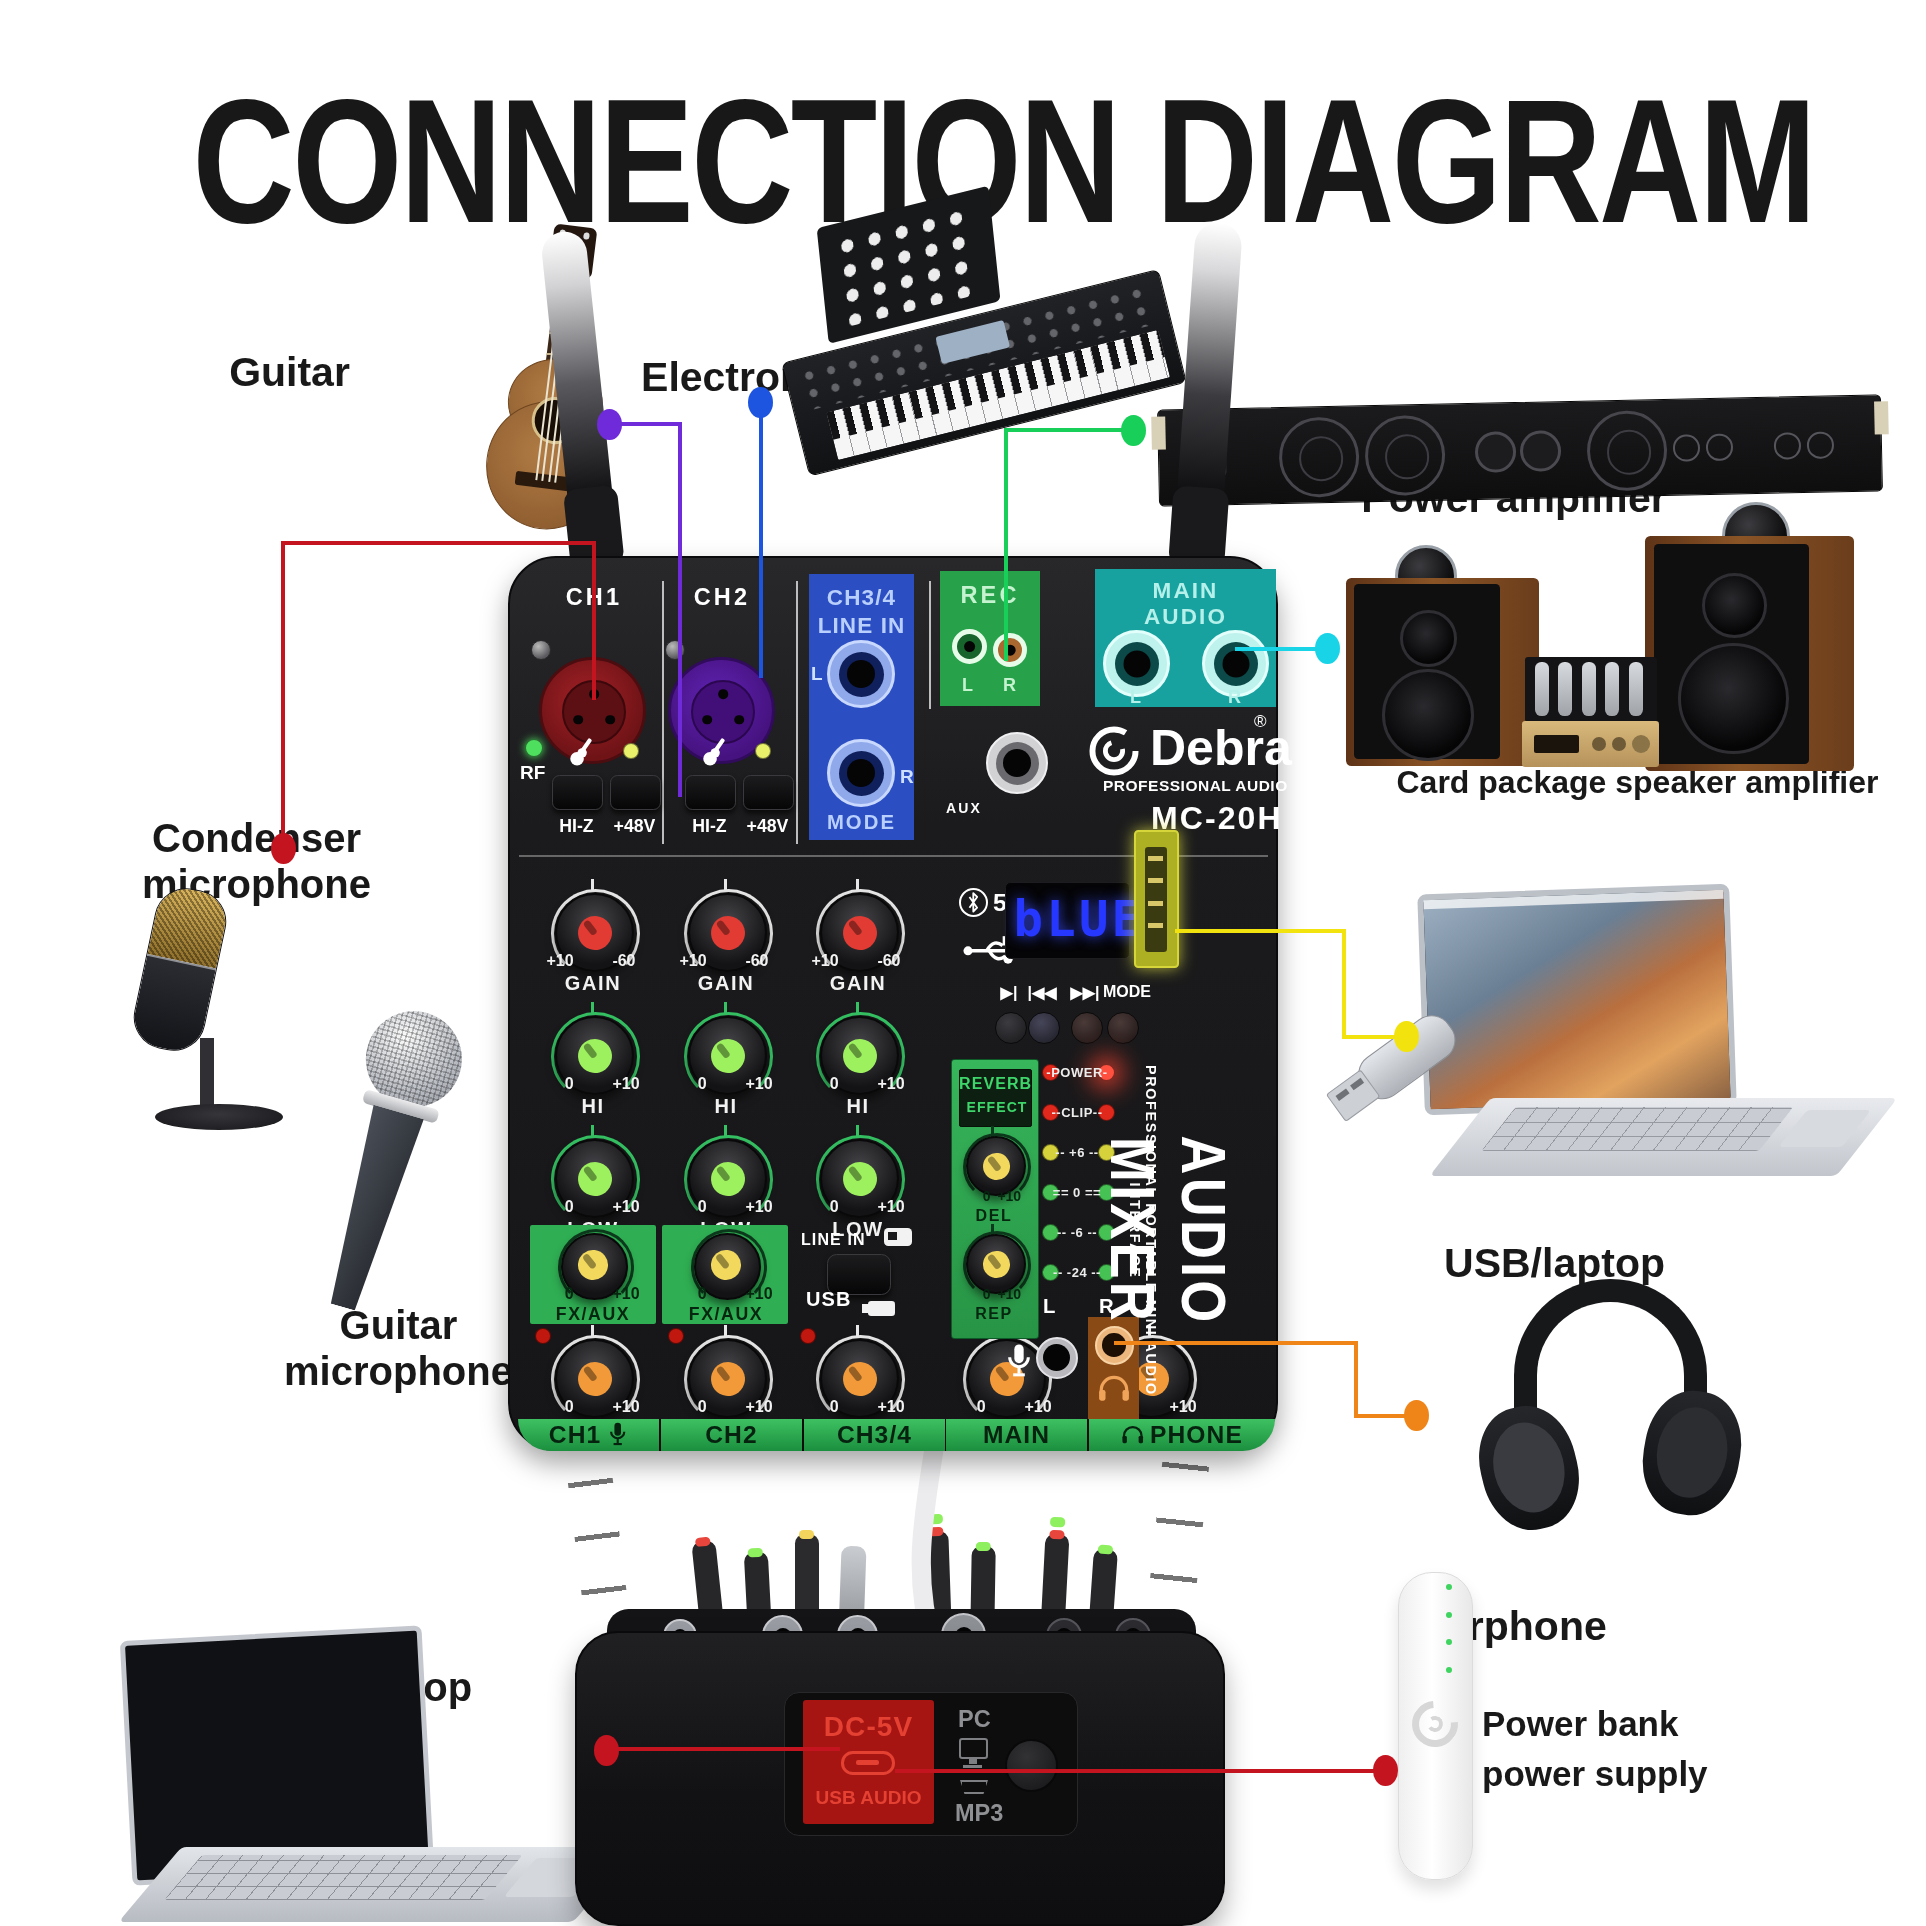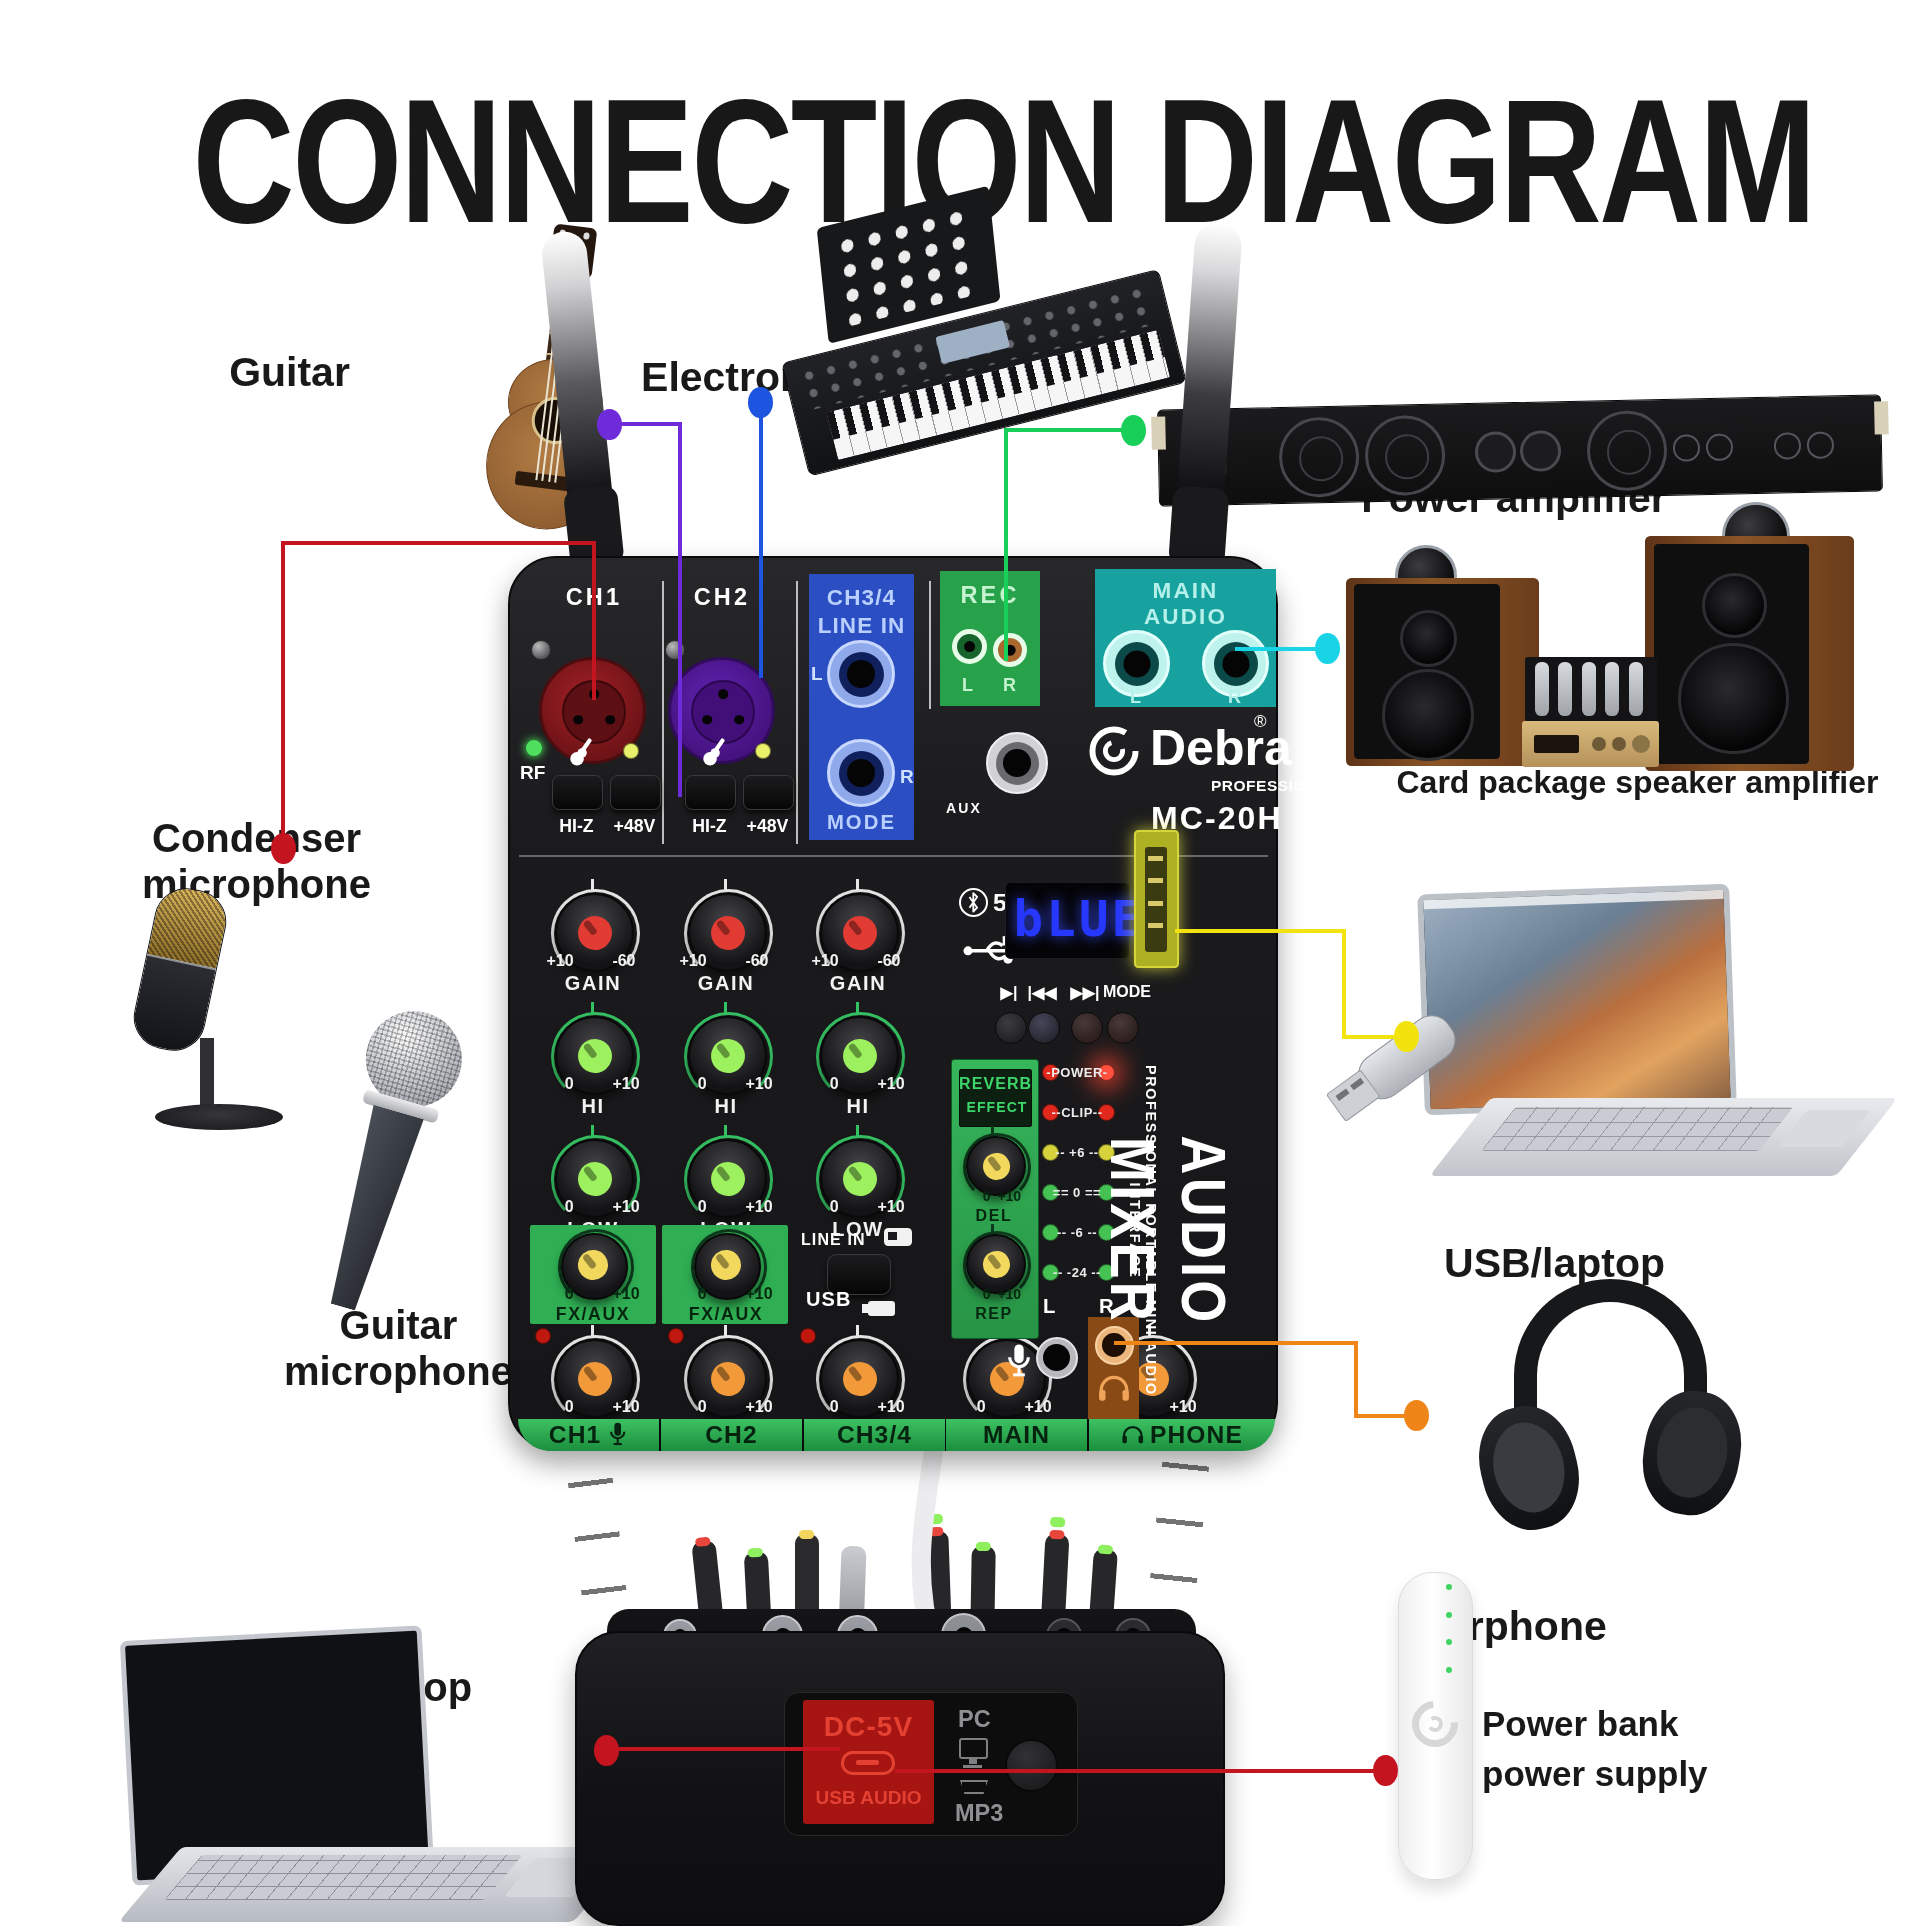--- a/index.html
+++ b/index.html
@@ -320,21 +320,21 @@
       </div>
   </div>
   <div class="t panelTxt ctr" style="left:933px;top:800px;width:62px;font-size:14px;letter-spacing:2.1px">AUX</div>
 
   <svg class="abs" style="left:1086px;top:723px" width="56" height="56" viewBox="0 0 104 104">
     <circle cx="52" cy="52" r="40" fill="none" stroke="#fff" stroke-width="11" stroke-dasharray="210 42"></circle>
     <circle cx="52" cy="52" r="16" fill="none" stroke="#fff" stroke-width="9" stroke-dasharray="70 26"></circle>
   </svg>
   <div class="t" style="left:1150px;top:719px;font-size:50px;font-weight:700;color:#fff">Debra</div>
   <div class="t" style="left:1254px;top:712px;font-size:17px;color:#fff">®</div>
-  <div class="t" style="left:1211px;top:777px;font-size:15.5px;font-weight:700;color:#fff;letter-spacing:0.5px">PROFESSIONAL AUDIO</div>
+  <div class="t" style="left:1103px;top:777px;font-size:15.5px;font-weight:700;color:#fff;letter-spacing:0.5px">PROFESSIONAL AUDIO</div>
   <div class="t" style="left:1151px;top:800px;font-size:32px;font-weight:700;color:#fff;letter-spacing:2.1px">MC-20H</div>
 </div>
 
 <div class="abs" style="left:0;top:0;z-index:6">
 
   <div class="knob" style="left:534px;top:889px;--arc:#e8e8e8;--cap:#e23b33">
     <div class="arc"></div>
       <div class="tick"></div>
       <div class="kb">
         <div class="cap"></div>

